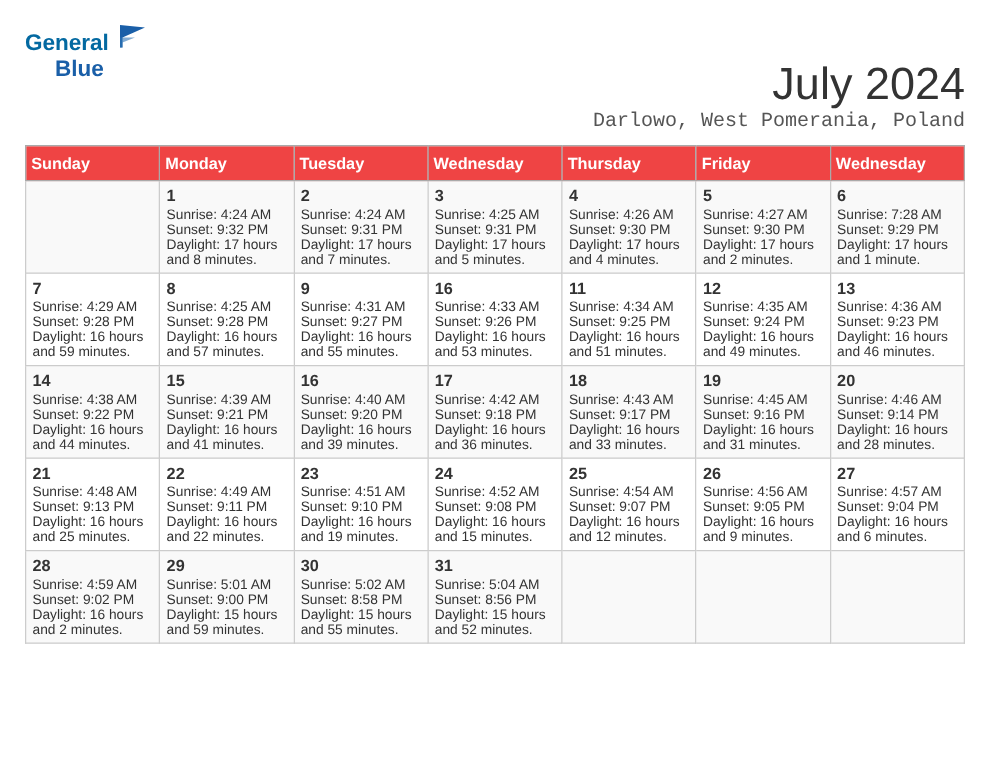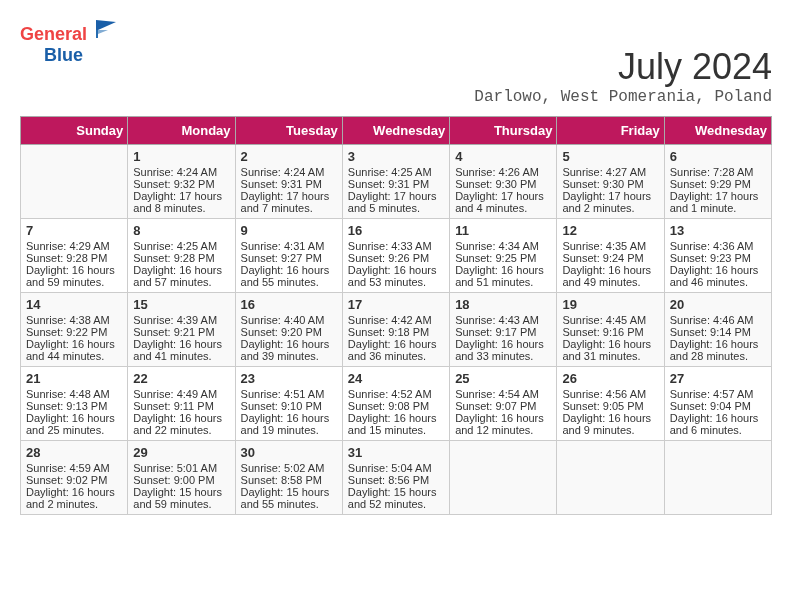--- a/index.html
+++ b/index.html
@@ -17,21 +17,21 @@
       margin-bottom: 10px;
     }
     .logo {
       display: flex;
       align-items: center;
       gap: 4px;
     }
     .logo-text-general {
       font-size: 18px;
       font-weight: bold;
-      color: #ef4444;
+      color: #0369a1;
     }
     .logo-text-blue {
       font-size: 18px;
       font-weight: bold;
       color: #1a5fa8;
       margin-left: 24px;
     }
     .logo-icon {
       width: 24px;
       height: 20px;
@@ -49,27 +49,27 @@
     .location-title {
       font-size: 16px;
       color: #555;
       font-family: Liberation Mono, monospace;
     }
     table {
       width: 100%;
       border-collapse: collapse;
     }
     th {
-      background-color: #be185d;
+      background-color: #ef4444;
       color: #fff;
       padding: 6px 4px;
       font-size: 13px;
       font-weight: bold;
       border: 1px solid #aaa;
-      text-align: right;
+      text-align: left;
     }
     td {
       border: 1px solid #ccc;
       padding: 4px 5px;
       vertical-align: top;
       font-size: 11px;
       color: #333;
       min-height: 80px;
       background: #fff;
     }

